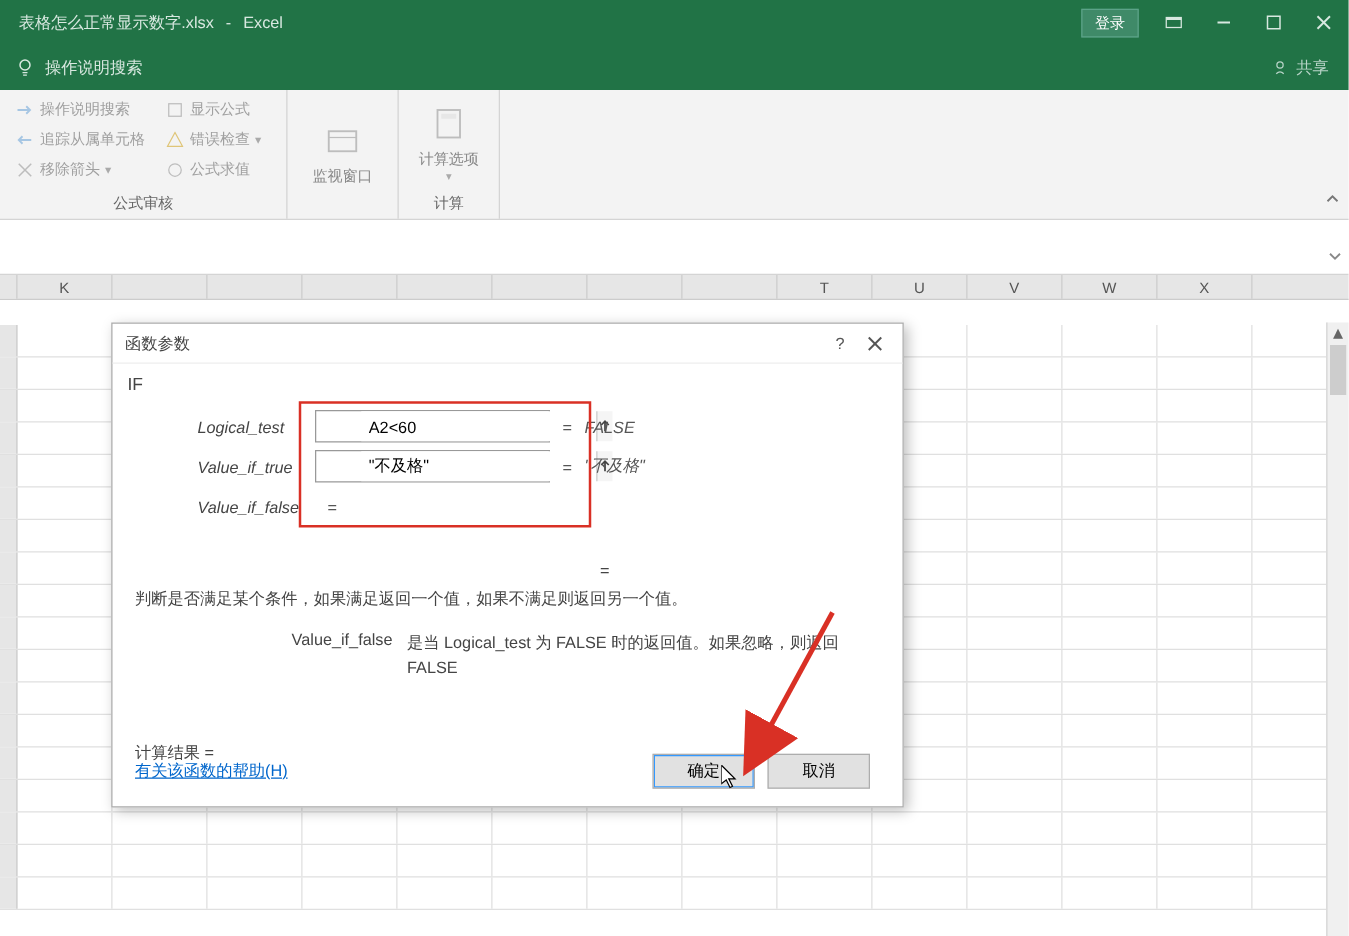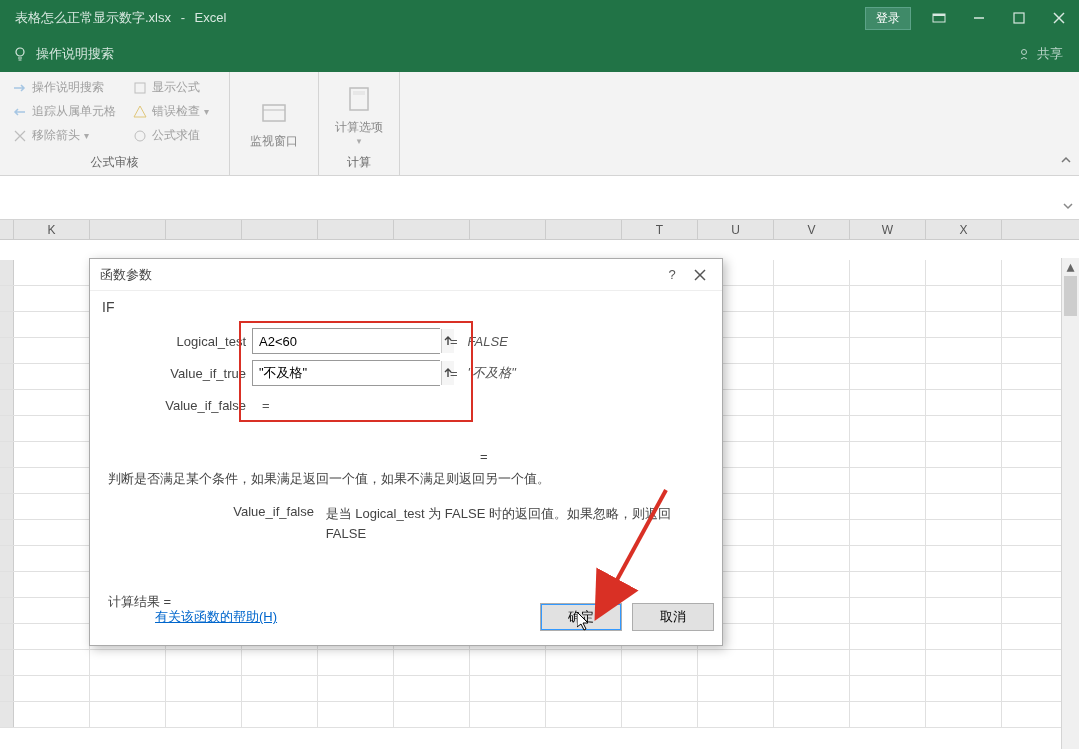--- a/index.html
+++ b/index.html
@@ -115,38 +115,38 @@
       font-size: 13px;
       color: #444;
       border-bottom: 1px solid #eee;
     }
     .dialog-titlebar .spacer { flex:1; }
     .dlg-btn { width:28px; height:28px; display:flex; align-items:center; justify-content:center; color:#555; }
     .dialog-body { padding: 8px 18px 10px 18px; position:relative; }
     .fn-name { font-size:14px; color:#444; margin-bottom:10px; margin-left:-6px;}
     .arg-table { margin-left: 50px; }
     .arg-row { display:flex; align-items:center; height:32px; }
-    .arg-label { width:94px; text-align:right; font-size:13px; color:#444; padding-right:6px;}
-    .arg-input-wrap { width:188px; height:26px; display:flex; border:1px solid #999; background:#fff;}
+    .arg-label { width:94px; font-size:13px; color:#444; padding-right:6px;font-style:italic;}
+    .arg-input-wrap { width:188px; height:26px; display:flex; border:1px solid #999; background:#fff;padding-left:36px;}
     .arg-input { flex:1; border:none; outline:none; padding:0 6px; font-size:13px; font-family:inherit;}
     .arg-collapse { width:22px; border-left:1px solid #ccc; display:flex; align-items:center; justify-content:center; background:#f5f5f5;}
     .arg-collapse svg{width:12px;height:12px;}
     .arg-eq { margin: 0 10px; font-size:13px; color:#555;}
     .arg-result { font-size:13px; color:#555;font-style:italic;}
     .arg-highlight-box { 
       position:absolute; left:149px; top:30px; width:234px; height:101px; 
       border:2px solid #d93025; pointer-events:none;
     }
     .desc-section { margin-top: 28px; font-size:13px; color:#444;}
     .desc-row1 { text-align:left; }
     .desc-eq2 { margin-left: 372px; margin-bottom:6px;}
     .desc-param-name { display:inline-block; width:214px; text-align:right; padding-right:8px; vertical-align:top;}
     .desc-param-body { display:inline-block; width: 352px; line-height:1.5; vertical-align:top;}
     .result-row { margin-top: 50px; font-size:13px; color:#444;}
-    .dialog-footer { position:absolute; bottom:14px; left:18px; right:8px; display:flex; align-items:center;margin-left:47px;}
+    .dialog-footer { position:absolute; bottom:14px; left:18px; right:26px; display:flex; align-items:center;}
     .help-link { color:#0066cc; text-decoration:underline; font-size:13px;}
     .dialog-footer .spacer { flex:1; }
     .dlg-button { width:82px; height:28px; font-size:13px; background:#e1e1e1; border:1px solid #adadad; margin-left:10px; display:flex; align-items:center; justify-content:center;}
     .dlg-button.primary { box-shadow: inset 0 0 0 1px #3399ff; }
     .red-arrow { position:absolute; pointer-events:none; }
     
     
     .cursor { position:absolute; left:577px; top:612px; pointer-events:none; }
   </style>
 </head>

